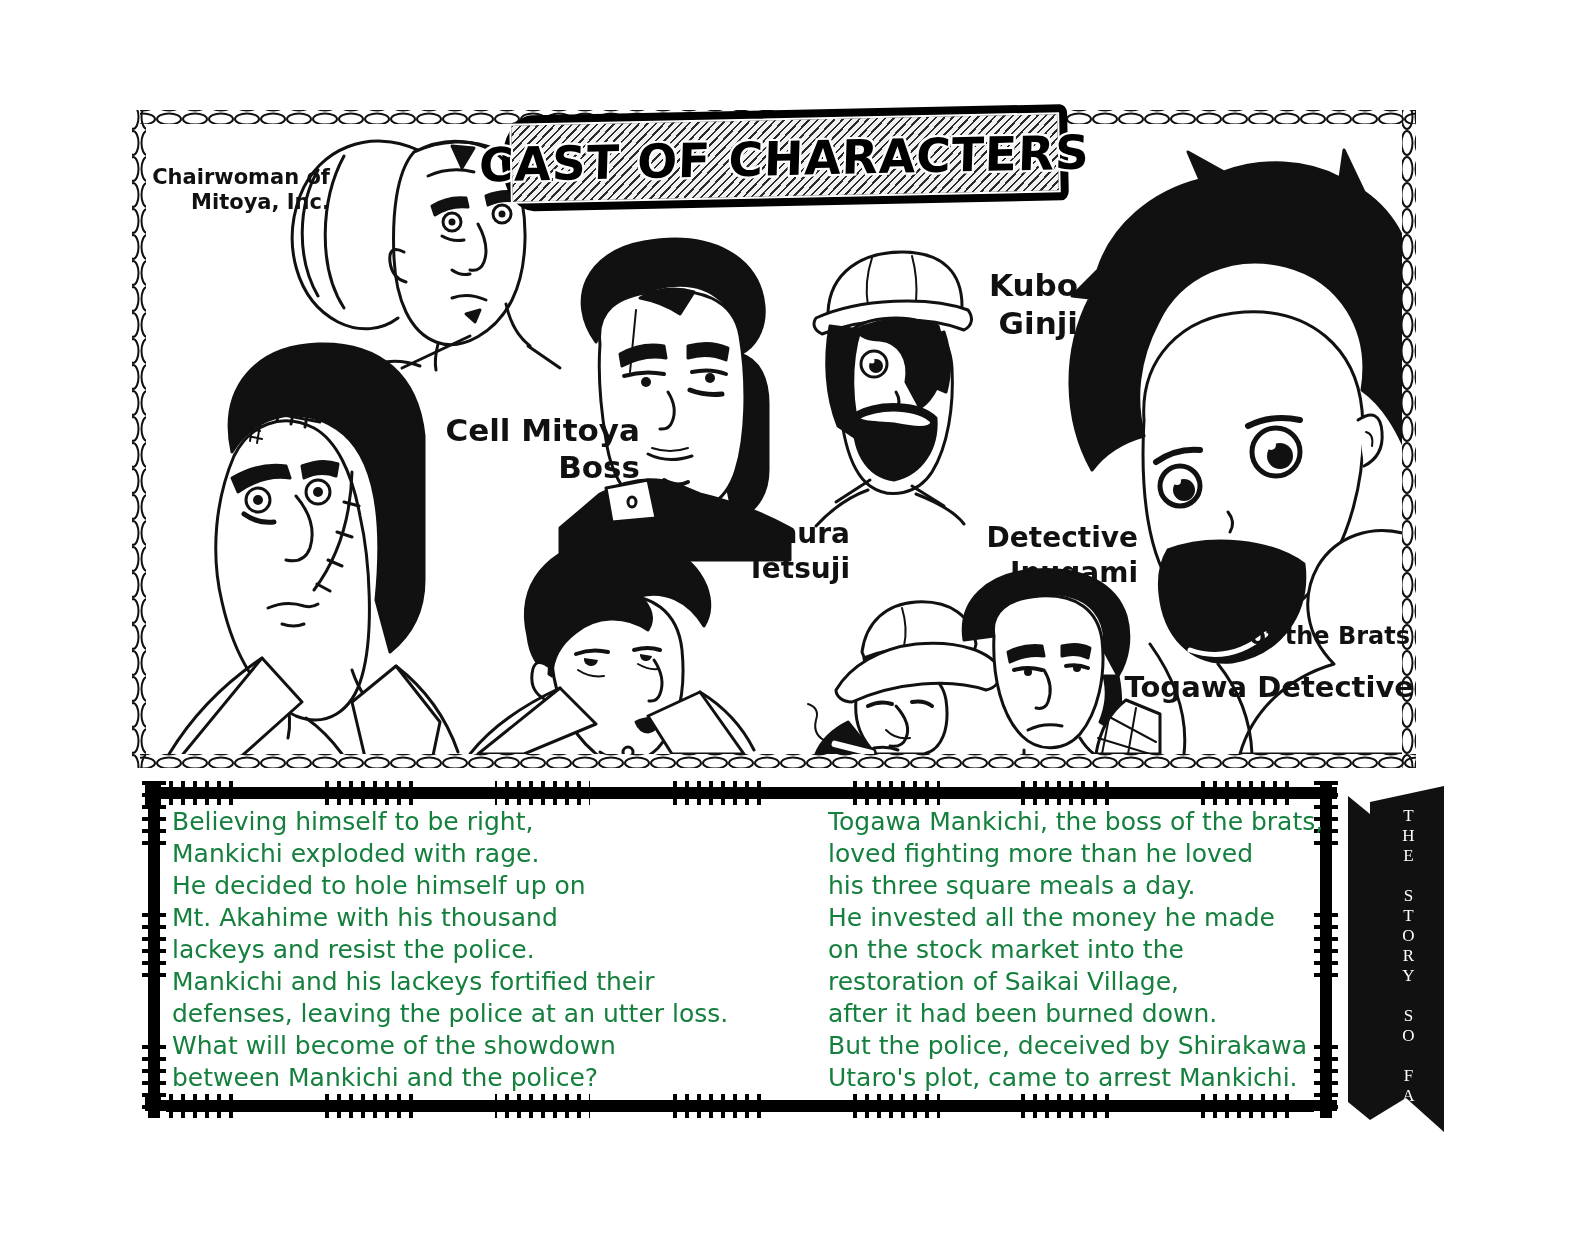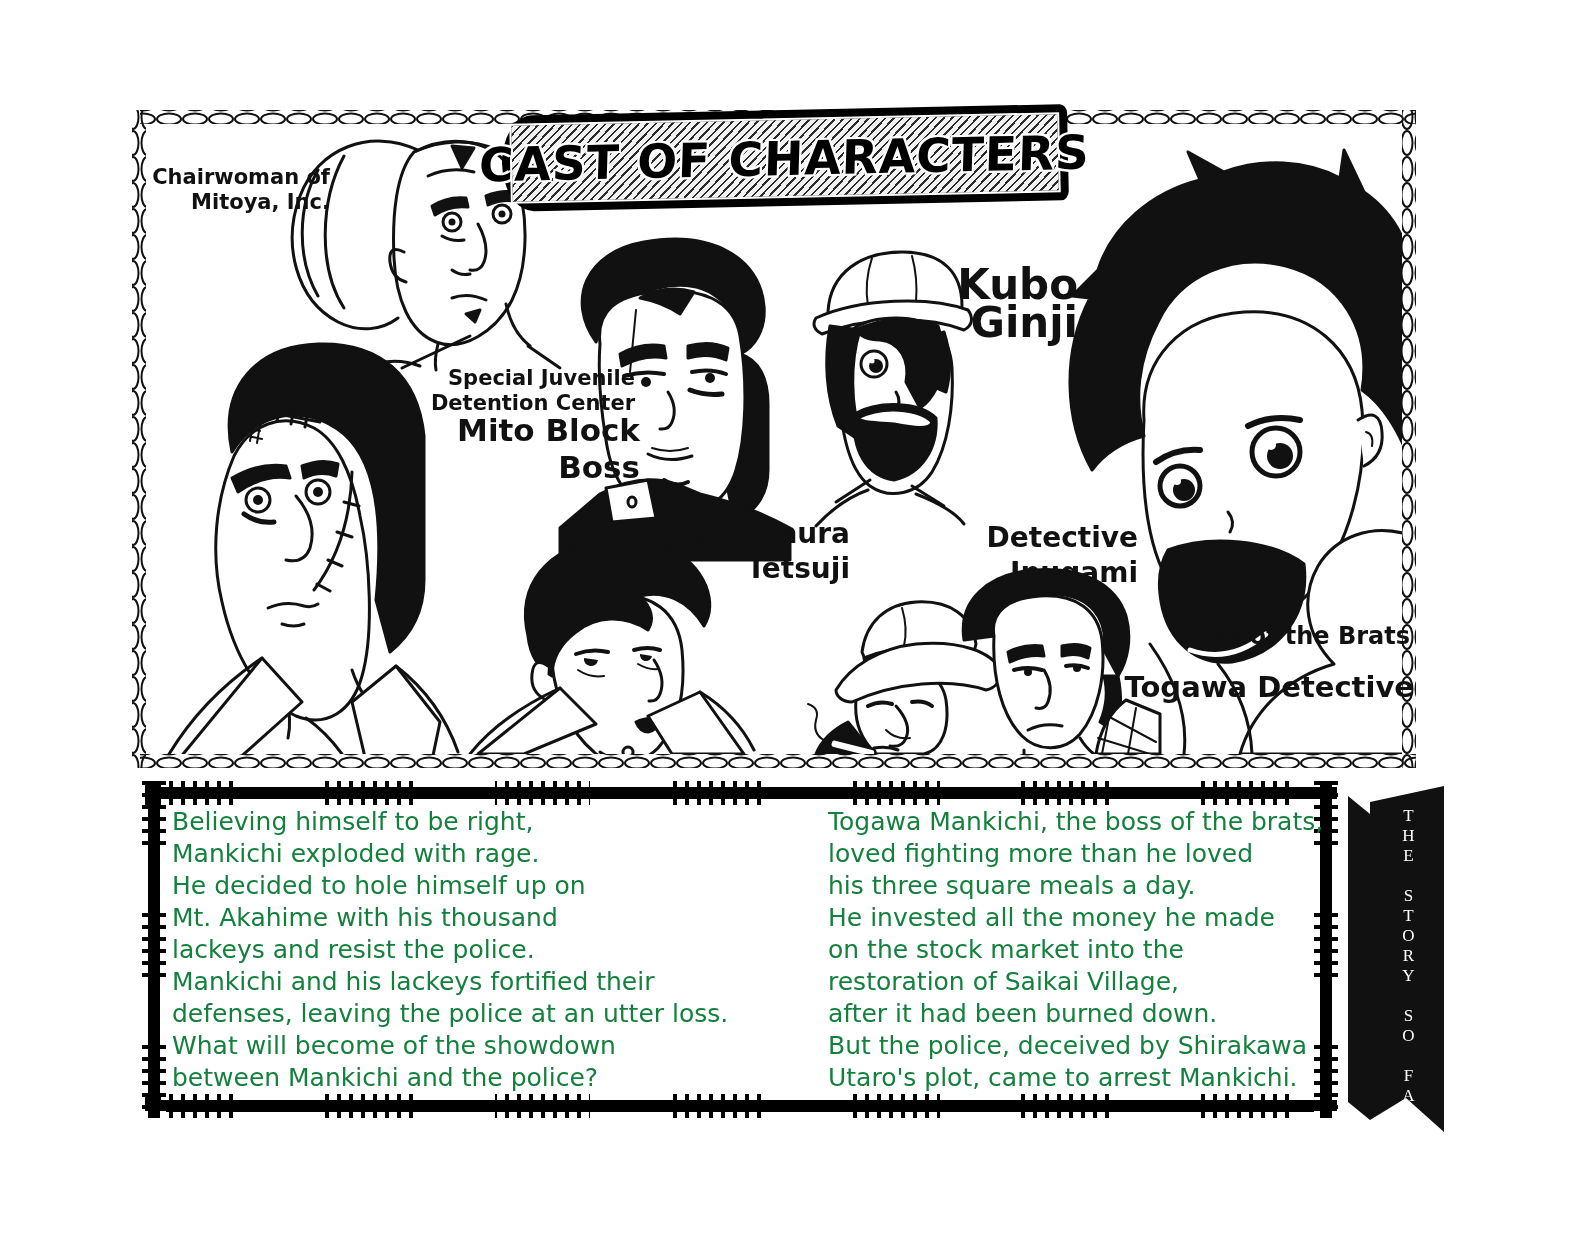--- a/index.html
+++ b/index.html
@@ -228,26 +228,24 @@
 
   <div class="banner">
     <div class="banner-inner">
       <span class="banner-text">CAST OF CHARACTERS</span>
     </div>
   </div>
 
   <div class="lbl role" style="left:140px;top:165px;width:190px;">Chairwoman of
 Mitoya, Inc.</div>
 
-  <div class="lbl role" style="left:425px;top:366px;width:210px;">Special Juvenile
-Detention Center</div>
-  <div class="lbl name" style="left:420px;top:412px;width:220px;font-size:31px;line-height:37px;">Mito Block
+  <div class="lbl name" style="left:420px;top:412px;width:220px;font-size:31px;line-height:37px;">Cell Mitoya
 Boss</div>
 
-  <div class="lbl name" style="left:938px;top:266px;width:140px;font-size:42px;line-height:38px;">Kubo
+  <div class="lbl name" style="left:938px;top:266px;width:140px;font-size:31px;line-height:38px;">Kubo
 Ginji</div>
 
   <div class="lbl name" style="left:650px;top:516px;width:200px;font-size:28px;line-height:35px;">Tsunamura
 Tetsuji</div>
 
   <div class="lbl name" style="left:928px;top:520px;width:210px;font-size:28px;line-height:35px;">Detective
 Inugami</div>
 
   <div class="lbl" style="left:1130px;top:622px;width:280px;font-size:24px;font-weight:700;">Boss of the Brats</div>
   <div class="lbl name" style="left:1118px;top:670px;width:296px;font-size:29px;line-height:34px;">Togawa Detective</div>

